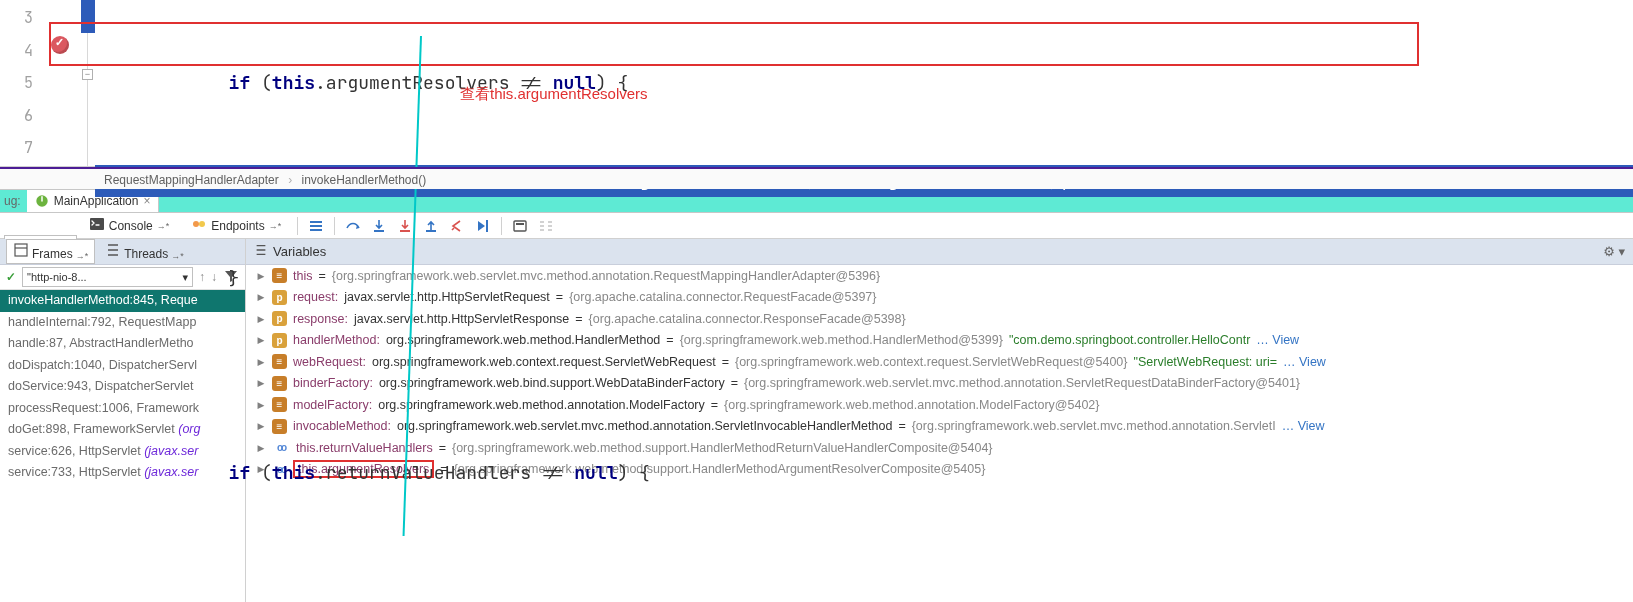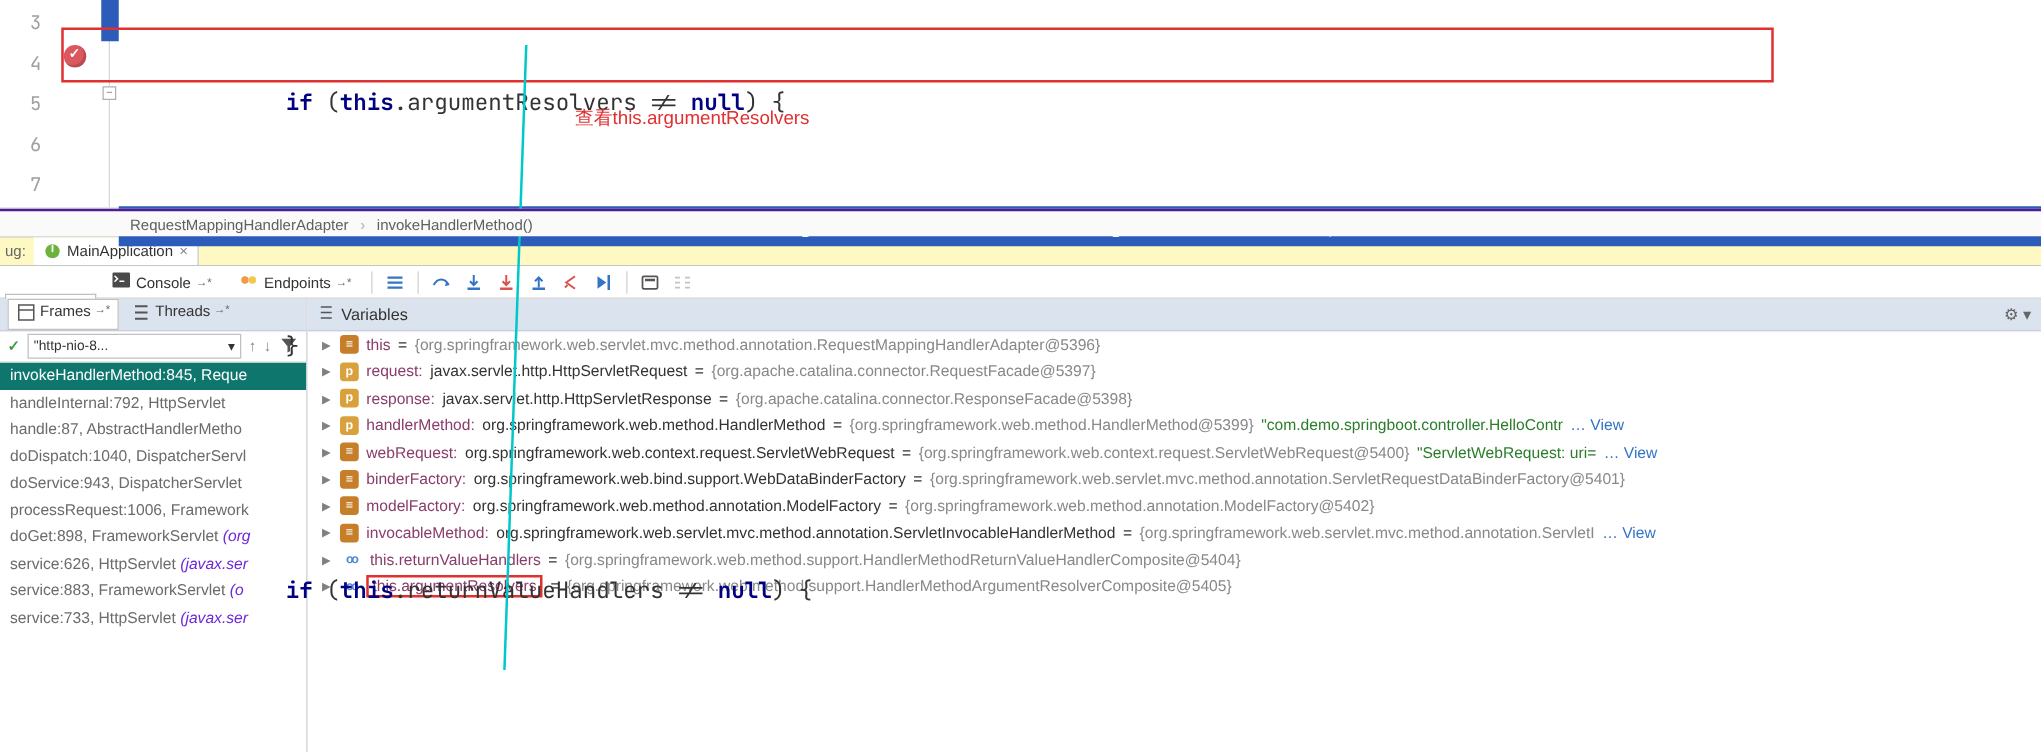--- a/index.html
+++ b/index.html
@@ -24,39 +24,39 @@
 
   .red-box-editor{position:absolute;border:2px solid #e03030;pointer-events:none;left:49px;top:22px;width:1370px;height:44px;}
   .red-text{position:absolute;left:460px;top:85px;color:#e03030;font-size:15px;font-family:"Microsoft YaHei",sans-serif;}
   .teal-line{position:absolute;left:420px;top:36px;width:2px;height:500px;background:#00c8c8;transform:skewX(-2deg);transform-origin:top;pointer-events:none;}
 
   
   .crumbs{height:22px;border-top:2px solid #4c1d95;background:#fafafa;font-size:12px;color:#606060;padding-left:104px;line-height:22px;z-index:2;position:relative;}
   .crumbs .sep{color:#b0b0b0;margin:0 6px;}
 
   
-  .run-header{height:24px;background:#fef9c3;border-top:1px solid #c7c7c7;border-bottom:1px solid #c7c7c7;display:flex;align-items:center;font-size:12px;}
+  .run-header{height:24px;background:#5eead4;border-top:1px solid #c7c7c7;border-bottom:1px solid #c7c7c7;display:flex;align-items:center;font-size:12px;}
   .run-label{color:#666;padding:0 6px 0 4px;}
   .app-tab{height:100%;display:flex;align-items:center;gap:5px;background:#fff;border-right:1px solid #c7c7c7;padding:0 8px;}
   .app-tab .ico{width:14px;height:14px;display:flex;align-items:center;justify-content:center;}
   .close-x{color:#888;cursor:pointer;}
 
   .tool-row{height:26px;background:#fff;border-bottom:1px solid #d0d0d0;display:flex;align-items:center;gap:2px;padding-left:4px;}
   .tab-btn{height:22px;padding:0 9px;font-size:12px;display:flex;align-items:center;gap:4px;cursor:pointer;border:1px solid transparent;}
   .tab-btn.active{background:#fff;border:1px solid #c0c0c0;border-bottom:1px solid #fff;margin-top:40px;}
   .arrow-sm{font-size:9px;color:#666;}
   .tb-sep{width:1px;height:18px;background:#d0d0d0;margin:0 4px;}
   .tb-ico{width:24px;height:24px;display:flex;align-items:center;justify-content:center;cursor:pointer;}
   svg.ico16{width:16px;height:16px;}
 
   
   .debug-body{display:flex;height:calc(602px - 167px - 22px - 24px - 26px);}
   .frames-panel{width:246px;display:flex;flex-direction:column;border-right:1px solid #d0d0d0;}
   .panel-head{height:26px;background:#dbe3ee;border-bottom:1px solid #c8cedb;display:flex;align-items:center;gap:4px;padding:0 6px;font-size:12px;}
-  .panel-head .sub-tab{display:flex;align-items:flex-start;gap:3px;padding:2px 6px;}
+  .panel-head .sub-tab{display:flex;align-items:flex-end;gap:3px;padding:2px 6px;}
   .panel-head .sub-tab.front{background:#fff;border:1px solid #c0c0c0;}
   .thread-row{height:25px;border-bottom:1px solid #e0e0e0;display:flex;align-items:center;gap:6px;padding:0 6px;}
   .thread-row .dd{flex:1;height:20px;border:1px solid #c0c0c0;background:#fff;display:flex;align-items:center;padding:0 4px;font-size:11px;justify-content:space-between;}
   .chk{color:#3a9e3a;font-weight:bold;}
   .frame-list{flex:1;overflow:hidden;font-size:12.5px;}
   .frame-item{height:21.5px;padding:0 8px;line-height:21.5px;white-space:nowrap;overflow:hidden;text-overflow:clip;color:#6b6b6b;}
   .frame-item.sel{background:#0f766e;color:#fff;}
   .frame-item .dim{color:#6d28d9;font-style:italic;}
 
   .vars-panel{flex:1;display:flex;flex-direction:column;}
@@ -232,28 +232,27 @@
         <span>▾</span>
       </div>
       <span style="color:#888">↑</span>
       <span style="color:#888">↓</span>
       <span><svg class="ico16" viewBox="0 0 16 16">
             <path d="M2 3h12l-5 6v4l-2 1v-5z" fill="#555"></path>
           </svg></span>
     </div>
     <div class="frame-list" id="frame-list">
         <div class="frame-item sel">invokeHandlerMethod:845, Reque</div>
-        <div class="frame-item">handleInternal:792, HttpServlet</div>
+        <div class="frame-item">handleInternal:792, RequestMapp</div>
         <div class="frame-item">handle:87, AbstractHandlerMetho</div>
         <div class="frame-item">doDispatch:1040, DispatcherServl</div>
         <div class="frame-item">doService:943, DispatcherServlet </div>
         <div class="frame-item">processRequest:1006, Framework</div>
         <div class="frame-item">doGet:898, FrameworkServlet <span class="dim">(org</span></div>
         <div class="frame-item">service:626, HttpServlet <span class="dim">(javax.ser</span></div>
-        <div class="frame-item">service:883, FrameworkServlet <span class="dim">(o</span></div>
         <div class="frame-item">service:733, HttpServlet <span class="dim">(javax.ser</span></div>
       </div>
   </div>
 
   <div class="vars-panel">
     <div class="vars-head">
       <span><svg class="ico16" viewBox="0 0 16 16">
             <path d="M3 3h10M3 8h10M3 13h10" stroke="#555" stroke-width="1.5"></path>
           </svg></span>
       <span>Variables</span>

